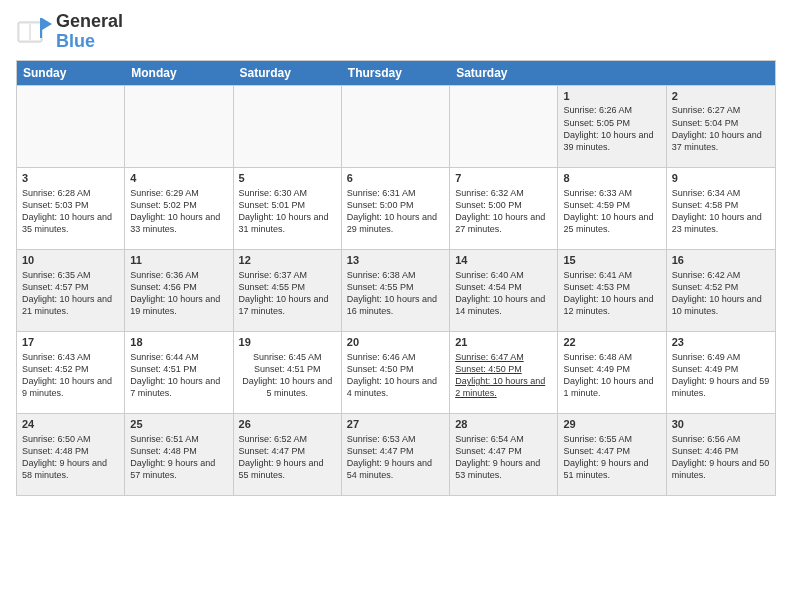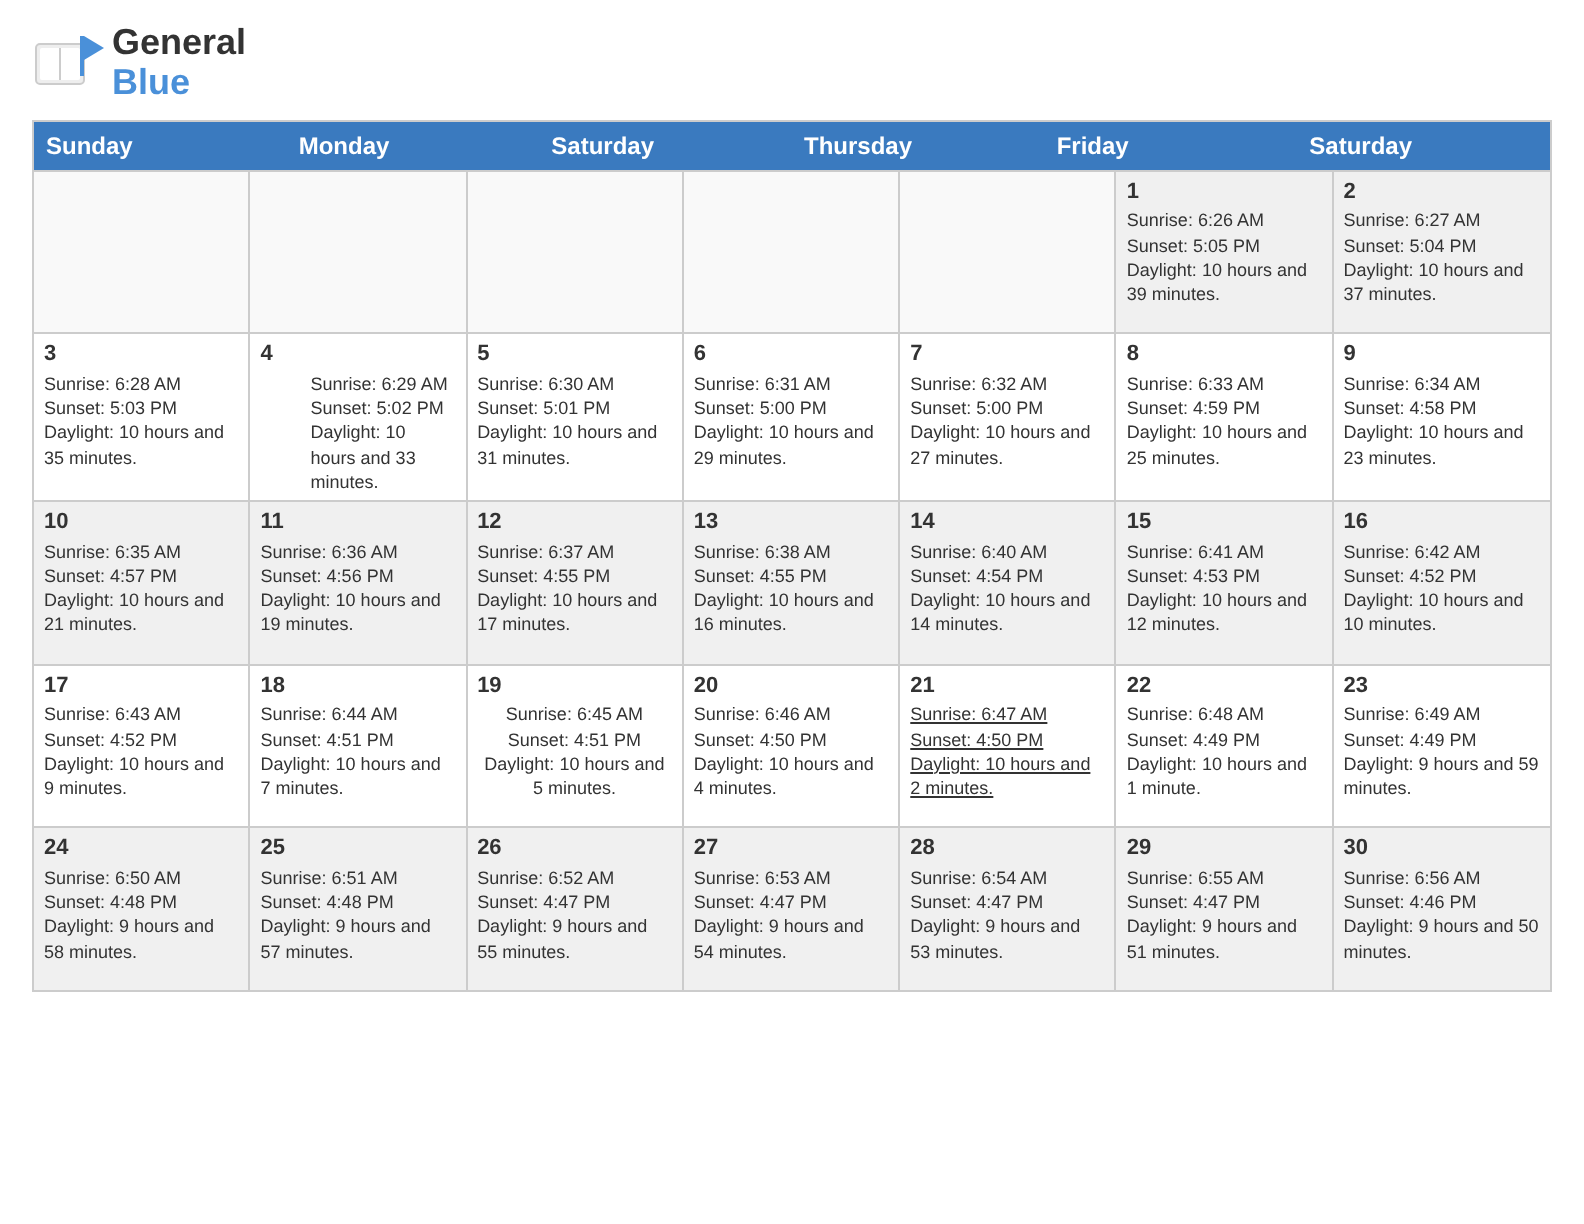--- a/index.html
+++ b/index.html
@@ -55,21 +55,21 @@
       color: #555;
     }
     .calendar {
       flex: 1;
       display: flex;
       flex-direction: column;
       border: 1px solid #ccc;
     }
     .cal-header {
       display: grid;
-      grid-template-columns: repeat(6, 1fr);
+      grid-template-columns: repeat(7, 1fr);
       background: #3a7abf;
     }
     .cal-header-cell {
       color: #fff;
       font-size: 12px;
       font-weight: bold;
       padding: 5px 6px;
       text-align: left;
     }
     .cal-body {
@@ -137,21 +137,20 @@
       <div class="location"></div>
     </div>
   </div>
 
   <div class="calendar">
     <div class="cal-header">
     <div class="cal-header-cell">Sunday</div>
         <div class="cal-header-cell">Monday</div>
         <div class="cal-header-cell">Saturday</div>
         <div class="cal-header-cell">Thursday</div>
-        <div class="cal-header-cell">Friday</div>
         <div class="cal-header-cell">Saturday</div>
       </div>
     <div class="cal-body">
     <div class="cal-row">
           <div class="cal-cell empty"></div>
           <div class="cal-cell empty"></div>
           <div class="cal-cell empty"></div>
           <div class="cal-cell empty"></div>
           <div class="cal-cell empty"></div>
           <div class="cal-cell shaded">
@@ -169,21 +168,21 @@
         </div>
         <div class="cal-row">
           <div class="cal-cell">
             <div class="day-num">3</div>
             <div class="day-info" style="white-space: pre-line;">Sunrise: 6:28 AM
 Sunset: 5:03 PM
 Daylight: 10 hours and 35 minutes.</div>
           </div>
           <div class="cal-cell">
             <div class="day-num">4</div>
-            <div class="day-info" style="white-space: pre-line; margin-left: 25px;">Sunrise: 6:29 AM
+            <div class="day-info" style="white-space: pre-line;">Sunrise: 6:29 AM
 Sunset: 5:02 PM
 Daylight: 10 hours and 33 minutes.</div>
           </div>
           <div class="cal-cell">
             <div class="day-num">5</div>
             <div class="day-info" style="white-space: pre-line;">Sunrise: 6:30 AM
 Sunset: 5:01 PM
 Daylight: 10 hours and 31 minutes.</div>
           </div>
           <div class="cal-cell">

